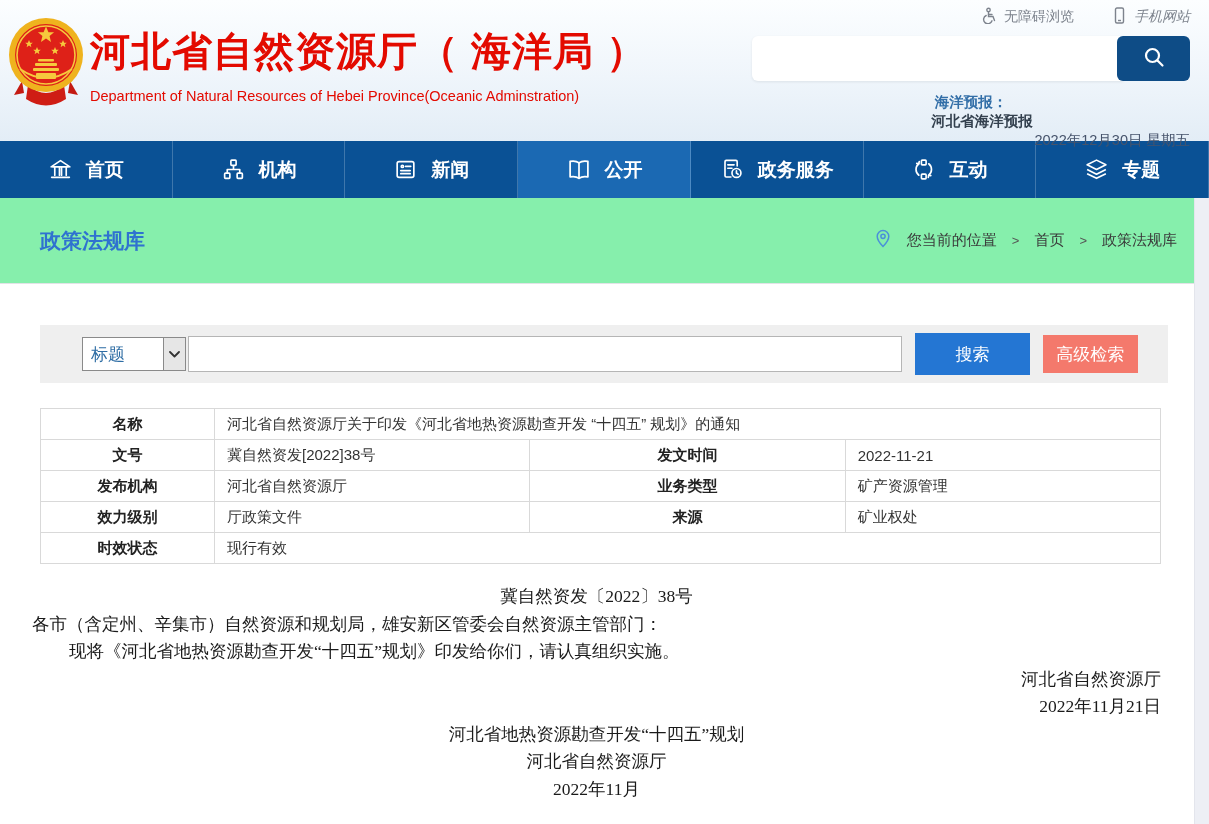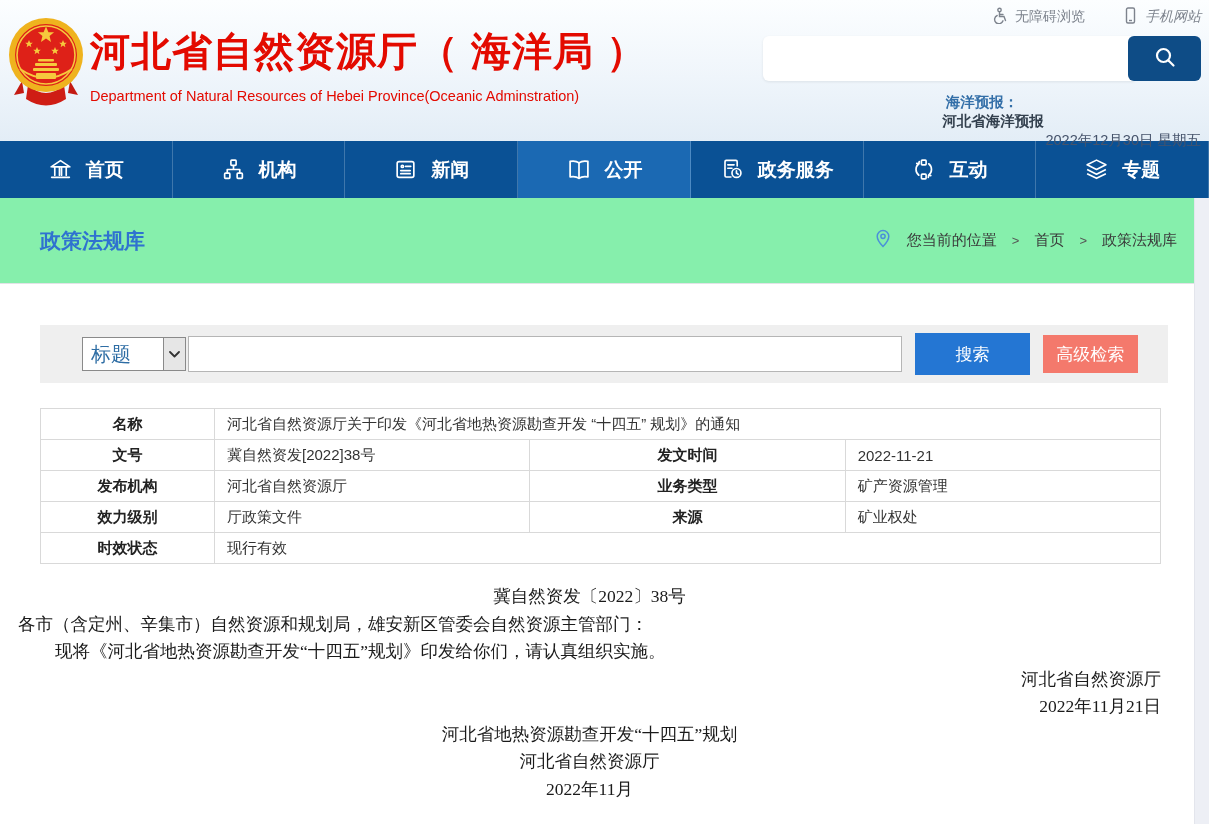--- a/index.html
+++ b/index.html
@@ -7,21 +7,21 @@
     font-family:"Liberation Sans", sans-serif; }
 
   
   .header { position:relative; height:141px;
     background:linear-gradient(180deg,#fcfeff 0%,#eff5fb 55%,#e3edf6 100%); }
   .logo { position:absolute; left:8px; top:11px; }
   .title-block { position:absolute; left:90px; top:24px; }
   .site-title { font-size:40px; font-weight:bold; color:#e30a00; letter-spacing:1px; }
   .site-sub { font-size:14.5px; color:#e30a00; margin-top:9px; }
 
-  .header-right { position:absolute; right:8px; top:5px; width:438px; }
+  .header-right { position:absolute; right:19px; top:5px; width:438px; }
   .top-links { display:flex; justify-content:flex-end; align-items:center; gap:10px;
     color:#7d838d; font-size:14px; height:24px; }
   .top-link { display:flex; align-items:center; gap:7px; cursor:pointer; }
   .top-link + .top-link { margin-left:28px;font-style:italic; }
   .search-row { display:flex; margin-top:7px; height:45px; }
   .hdr-search-input { flex:1; border:none; outline:none; background:#fff;
     border-radius:6px 0 0 6px; font-size:16px; padding:0 12px;
     box-shadow:0 1px 3px rgba(0,0,0,.08); }
   .hdr-search-btn { width:73px; border:none; background:#0e4c86; border-radius:6px;
     margin-left:-6px; cursor:pointer; display:flex; align-items:center; justify-content:center; }
@@ -47,42 +47,42 @@
   .crumb-sep { color:#555; font-size:13px; }
   .crumb-link { cursor:pointer; }
 
   
   .search-section { padding:41px 41px 0 40px; background:#fff; }
   .search-panel { background:#efefef; height:58px; display:flex; align-items:center;
     padding:0 30px 0 42px; }
   .field-select { width:106px; height:34px; background:#fff; border:1px solid #8a8a8a;
     display:flex; align-items:stretch; cursor:pointer; }
   .field-select-label { flex:1; display:flex; align-items:center; padding-left:8px;
-    color:#2e6da4; font-size:20px; }
+    color:#2e6da4; font-size:17px; }
   .field-select-arrow { width:22px; background:#e6e6e6; border-left:1px solid #8a8a8a;
     display:flex; align-items:center; justify-content:center; }
   .query-input { height:36px; width:725px; margin-left:2px; border:1px solid #b5b5b5;
     outline:none; font-size:15px; padding:0 10px; background:#fff; }
   .btn-search { width:116px; height:42px; border:none; background:#2476d3; color:#fff;
     font-size:17px; margin-left:13px; cursor:pointer; }
   .btn-adv { width:97px; height:38px; border:none; background:#f4796c; color:#fff;
     font-size:17px; margin-left:13px; cursor:pointer; }
 
   
   .table-section { padding:25px 48px 0 40px; }
   table.detail { width:100%; border-collapse:collapse; font-size:15px; color:#333;
     table-layout:fixed; }
   table.detail td { border:1px solid #d9d9d9; height:31px; padding:0 12px; background:#fff; }
   td.lbl { width:174px; background:#f4f4f4; font-weight:bold; text-align:center; color:#222; }
   td.lbl2 { width:152px; }
   td.val1 { width:353px; }
 
   
   .doc-section { font-family:"Liberation Serif", serif; color:#1a1a1a; font-size:17.5px;
-    padding:19px 48px 0 18px; line-height:27.5px; }
+    padding:19px 48px 0 32px; line-height:27.5px; }
   .doc-center { text-align:center; }
   .doc-right { text-align:right; }
   .doc-indent { text-indent:37px; }
 
   
   .scroll-strip { position:absolute; right:0; top:198px; bottom:0; width:15px;
     background:#edeff5; border-left:1px solid #e3e5ec; }
 </style>
 </head>
 <body>

